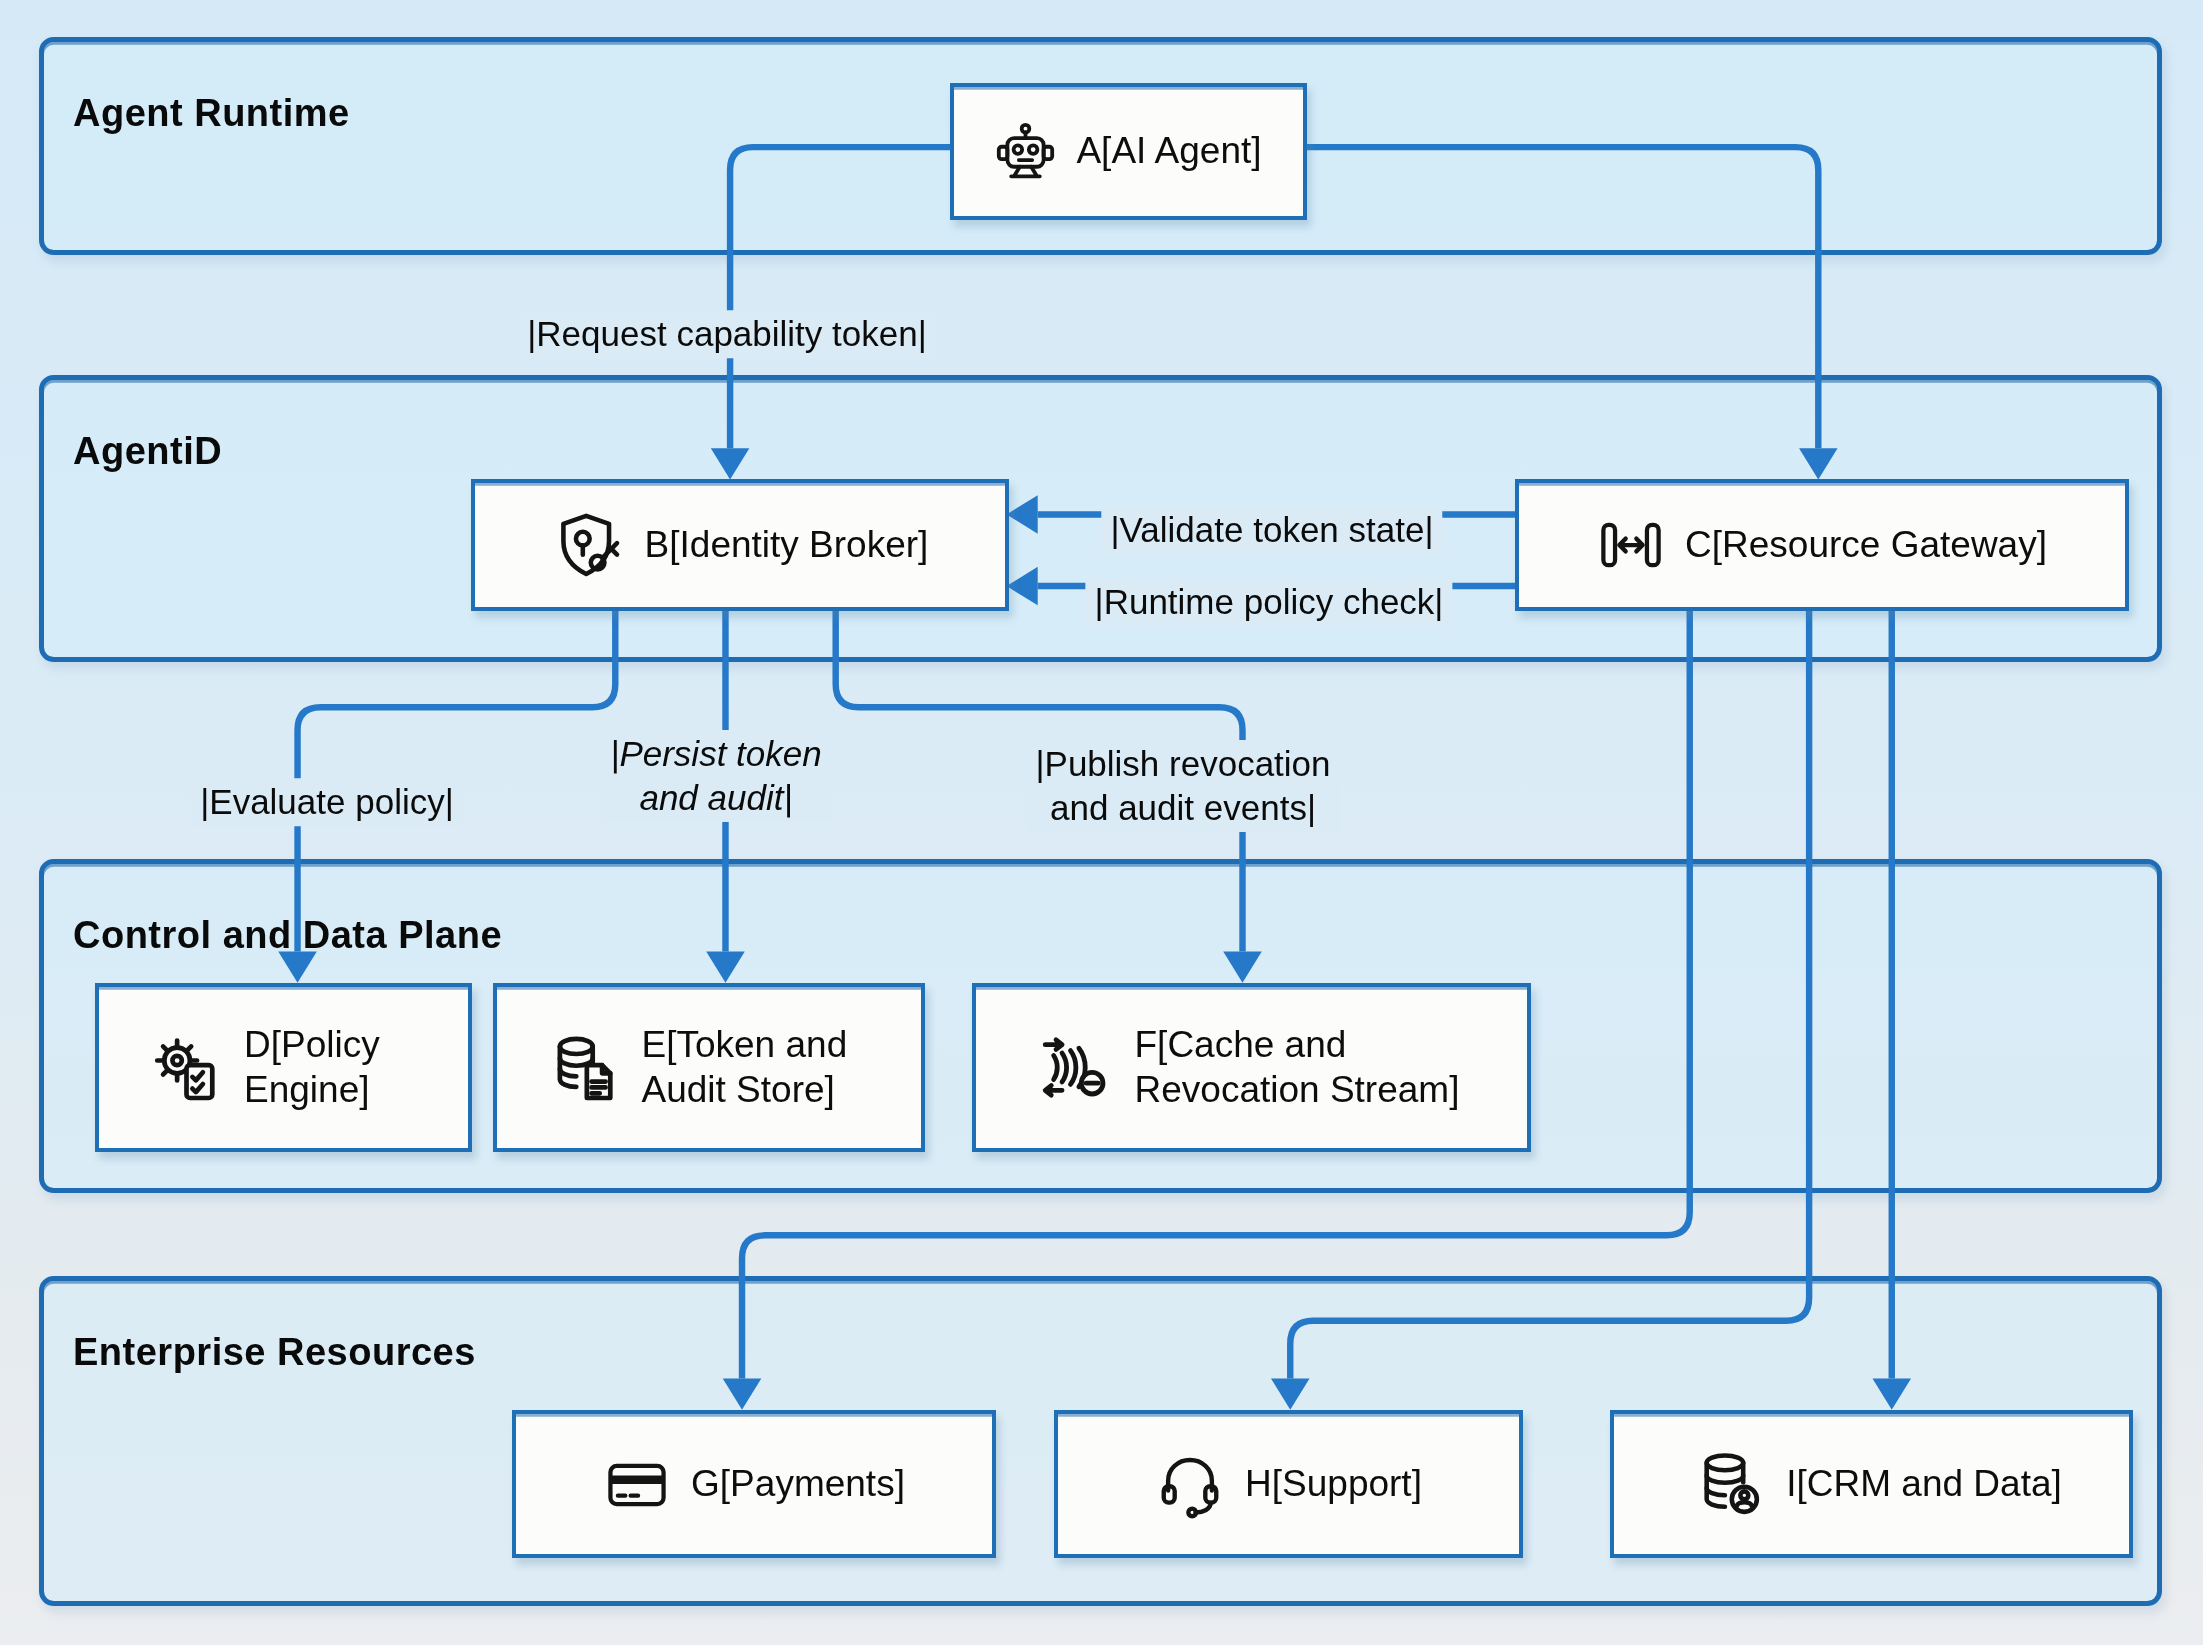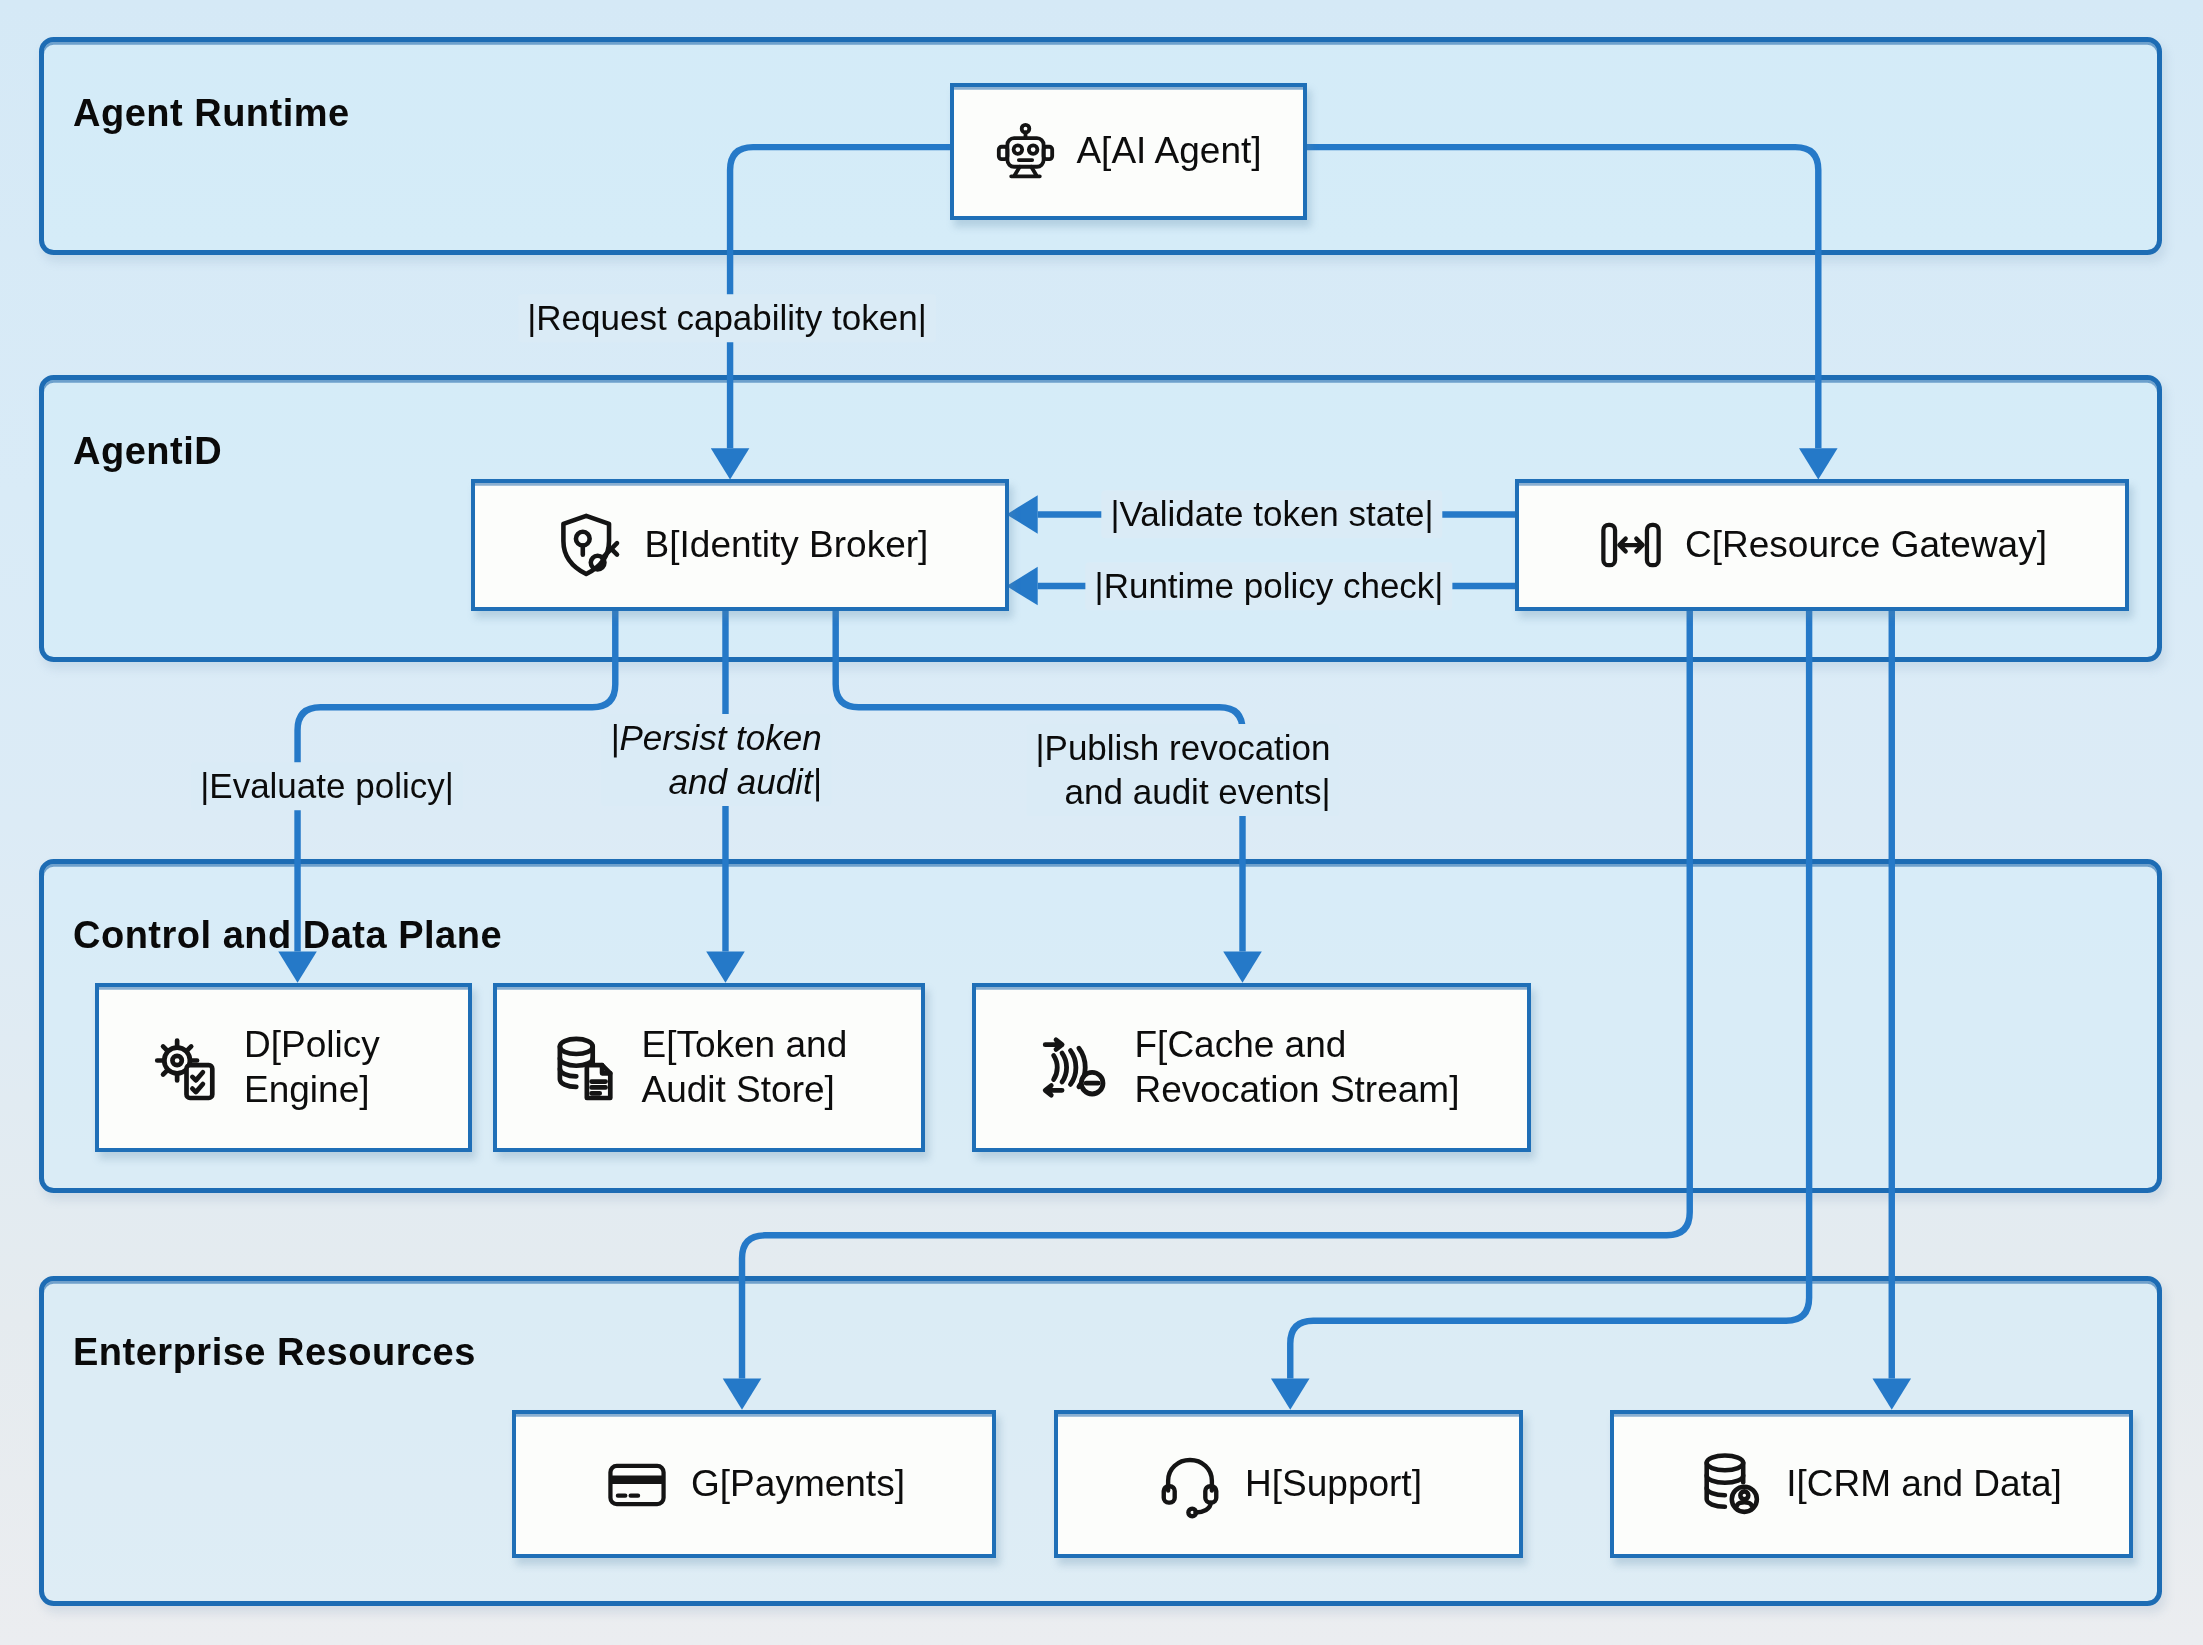--- a/index.html
+++ b/index.html
@@ -25,22 +25,22 @@
   }
   .node .nlabel{white-space:nowrap;}
   .node .nlabel.wrap{white-space:normal;text-align:left;}
   .icon{flex:0 0 auto;display:flex;align-items:center;}
   .icon svg{stroke:#141414;fill:none;stroke-width:4;stroke-linecap:round;stroke-linejoin:round;}
   .edges{position:absolute;left:0;top:0;z-index:3;pointer-events:none;}
   .container-box{z-index:1;}
   .node{z-index:4;}
   .edge-label{
     position:absolute;z-index:5;transform:translate(-50%,-50%);
-    font-size:35px;line-height:1.26;text-align:right;white-space:pre-line;
-    background:#daebf6;padding:1.8px 9.2px;border-radius:3.7px;color:#0b0b0b;
+    font-size:35px;line-height:1.26;text-align:center;white-space:pre-line;
+    background:#daebf6;padding:1.8px 9.2px;border-radius:3.7px;color:#0b0b0b;margin-top:16px;
   }
   .e-stroke{stroke:#2579c8;stroke-width:7;fill:none;stroke-linejoin:round;}
   .e-head{fill:#2579c8;stroke:none;}
 </style>
 </head>
 <body>
 
 <div class="canvas">
 
   <div class="container-box" style="left:39px;top:37px;width:2113px;height:208px;">

